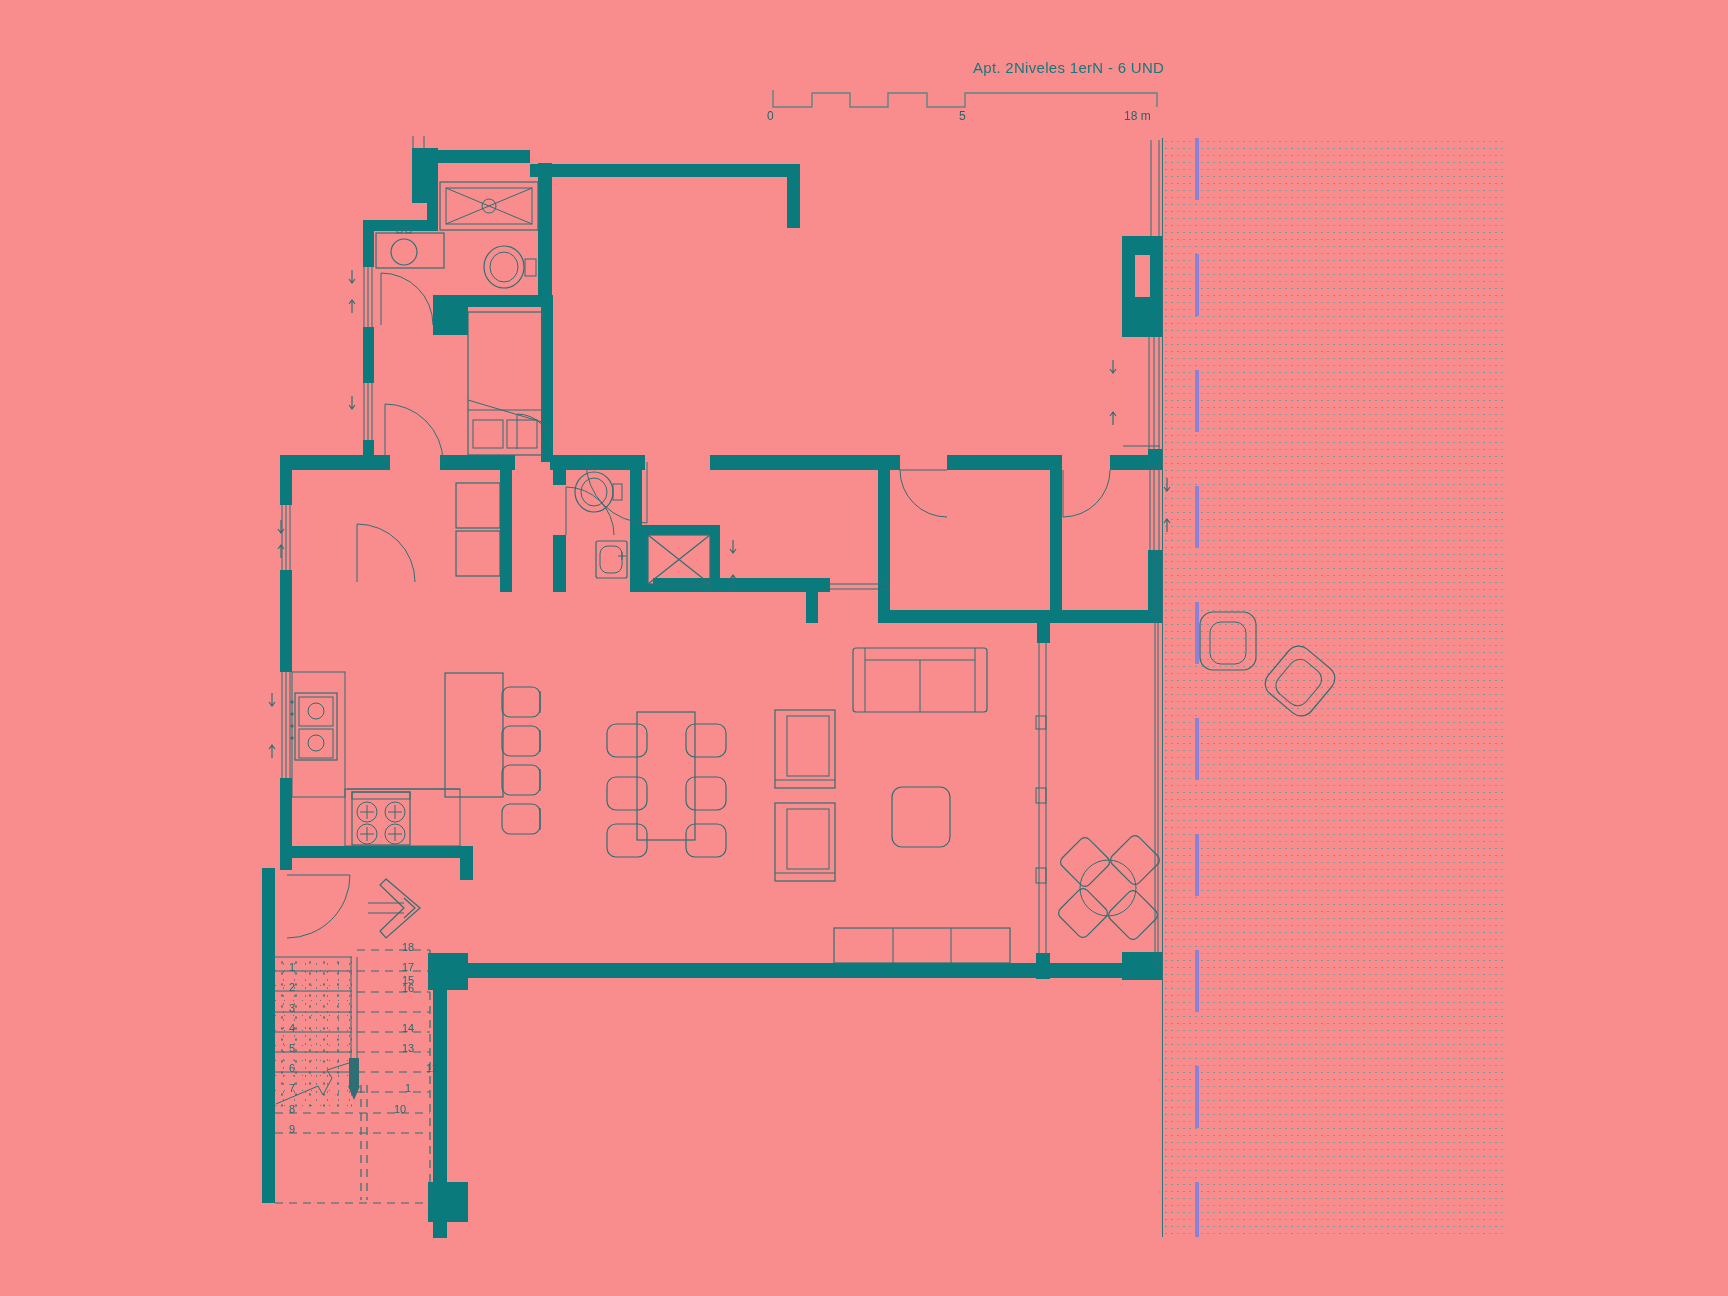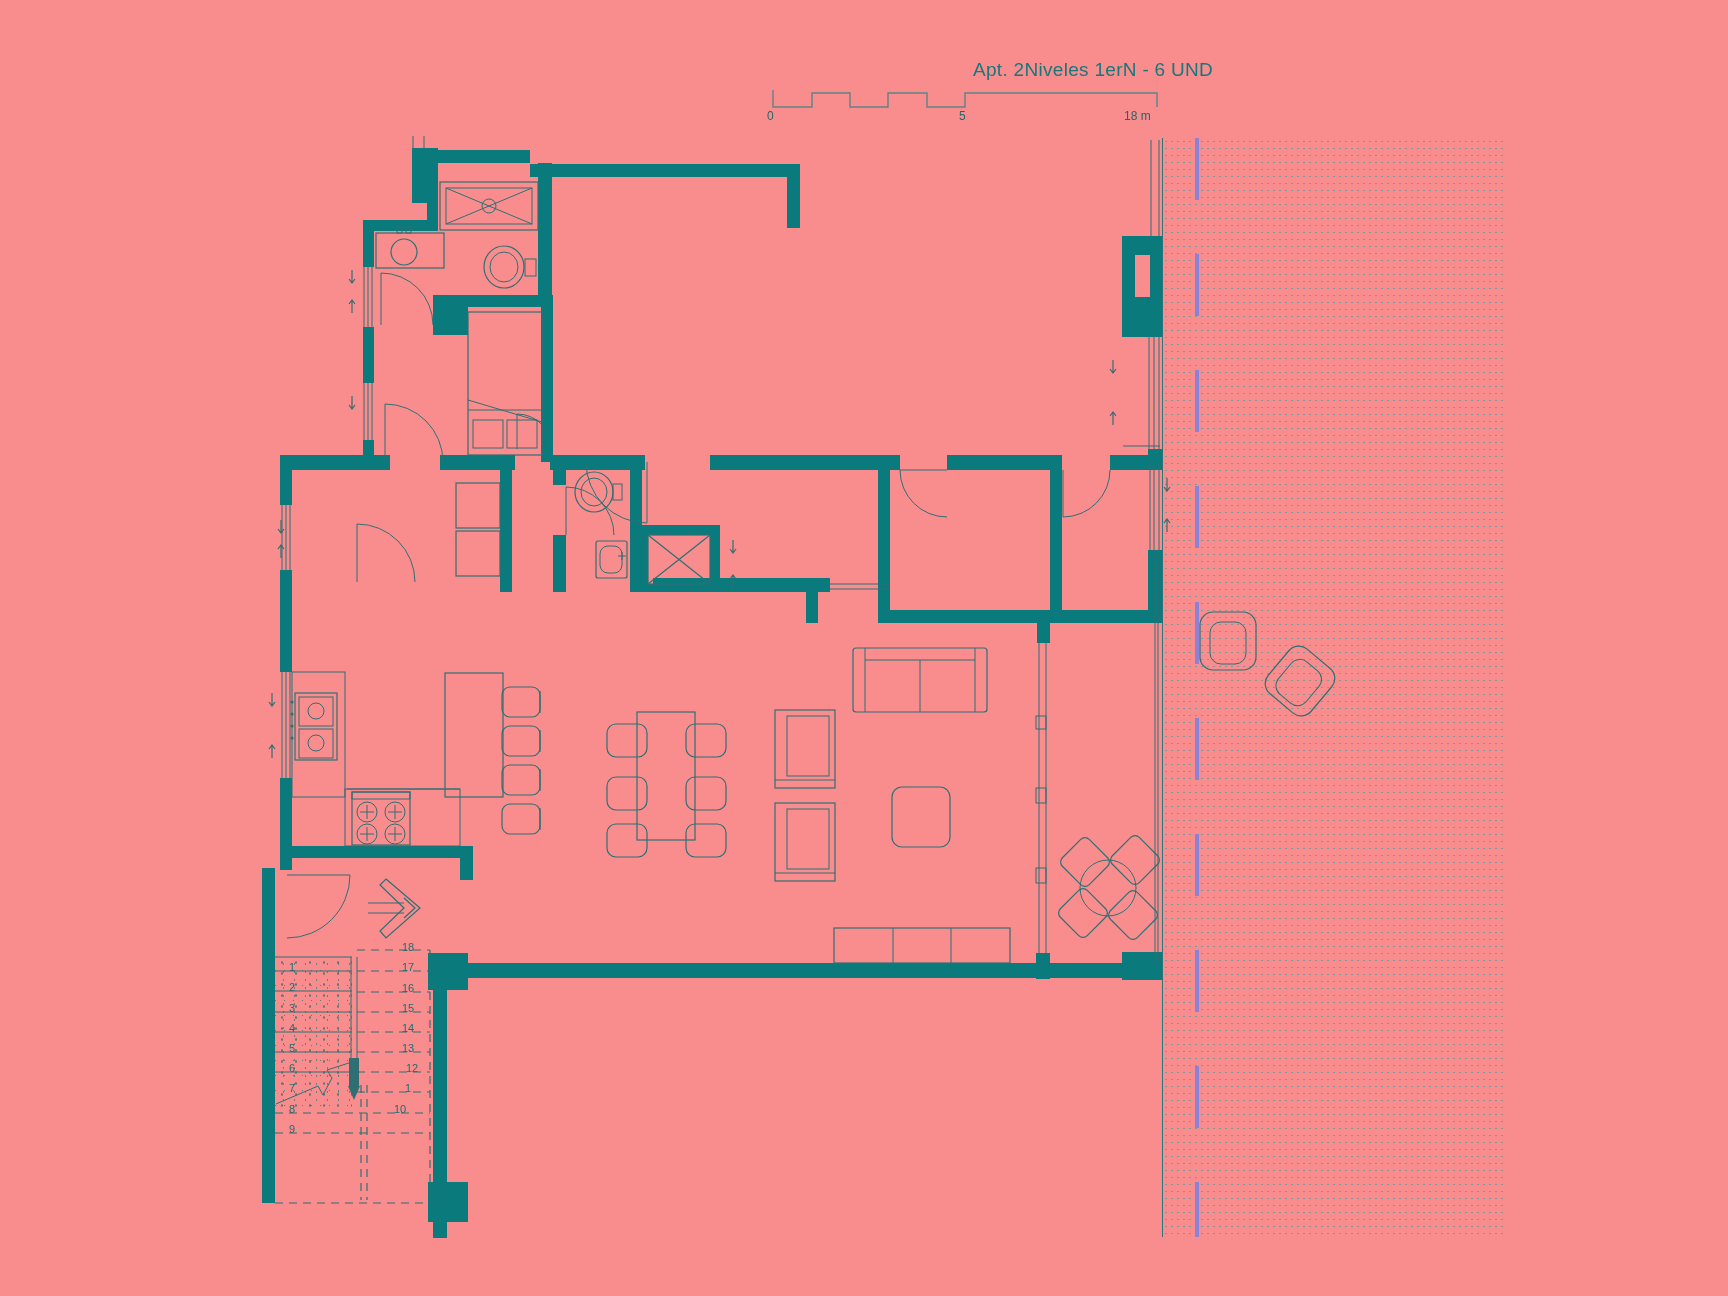--- a/index.html
+++ b/index.html
@@ -30,21 +30,21 @@
     opacity:.75;
   }
   svg{position:absolute;left:0;top:0;}
   .w{fill:#0b7a7c;stroke:none;}
   .hole{fill:#f98d8d;}
   .s{fill:none;stroke:#2f6f74;stroke-width:1.2;}
   .s2{fill:none;stroke:#2f6f74;stroke-width:1;}
   .dash{fill:none;stroke:#2f6f74;stroke-width:1.2;stroke-dasharray:8 6;}
   .solidfill{fill:#2f6f74;}
   .txt{position:absolute;color:#16787c;}
-  #plan-title{font-size:19px;letter-spacing:.3px;text-align:right;}
+  #plan-title{font-size:15px;letter-spacing:.3px;text-align:right;}
   .scale-label{font-size:12px;color:#23666b;}
   .stair-num{font-size:11px;width:16px;text-align:center;color:#1c6e72;}
 </style>
 </head>
 <body>
 
 <div class="abs" id="dotted-area"></div>
 <div class="abs" id="datum-line"></div>
 <div class="abs" id="stair-speckle"></div>
 
@@ -330,18 +330,18 @@
 <div class="txt stair-num abs" style="left:284px;top:1022px;">4</div>
 <div class="txt stair-num abs" style="left:284px;top:1042px;">5</div>
 <div class="txt stair-num abs" style="left:284px;top:1062px;">6</div>
 <div class="txt stair-num abs" style="left:284px;top:1082px;">7</div>
 <div class="txt stair-num abs" style="left:284px;top:1103px;">8</div>
 <div class="txt stair-num abs" style="left:284px;top:1123px;">9</div>
 
 <div class="txt stair-num abs" style="left:400px;top:941px;">18</div>
 <div class="txt stair-num abs" style="left:400px;top:961px;">17</div>
 <div class="txt stair-num abs" style="left:400px;top:982px;">16</div>
-<div class="txt stair-num abs" style="left:400px;top:1002px;">15</div>
+<div class="txt stair-num abs" style="left:400px;top:974px;">15</div>
 <div class="txt stair-num abs" style="left:400px;top:1022px;">14</div>
 <div class="txt stair-num abs" style="left:400px;top:1042px;">13</div>
-<div class="txt stair-num abs" style="left:404px;top:1062px;">12</div>
+<div class="txt stair-num abs" style="left:424px;top:1062px;">12</div>
 <div class="txt stair-num abs" style="left:400px;top:1082px;">1</div>
 <div class="txt stair-num abs" style="left:392px;top:1103px;">10</div>
 
 </body></html>

